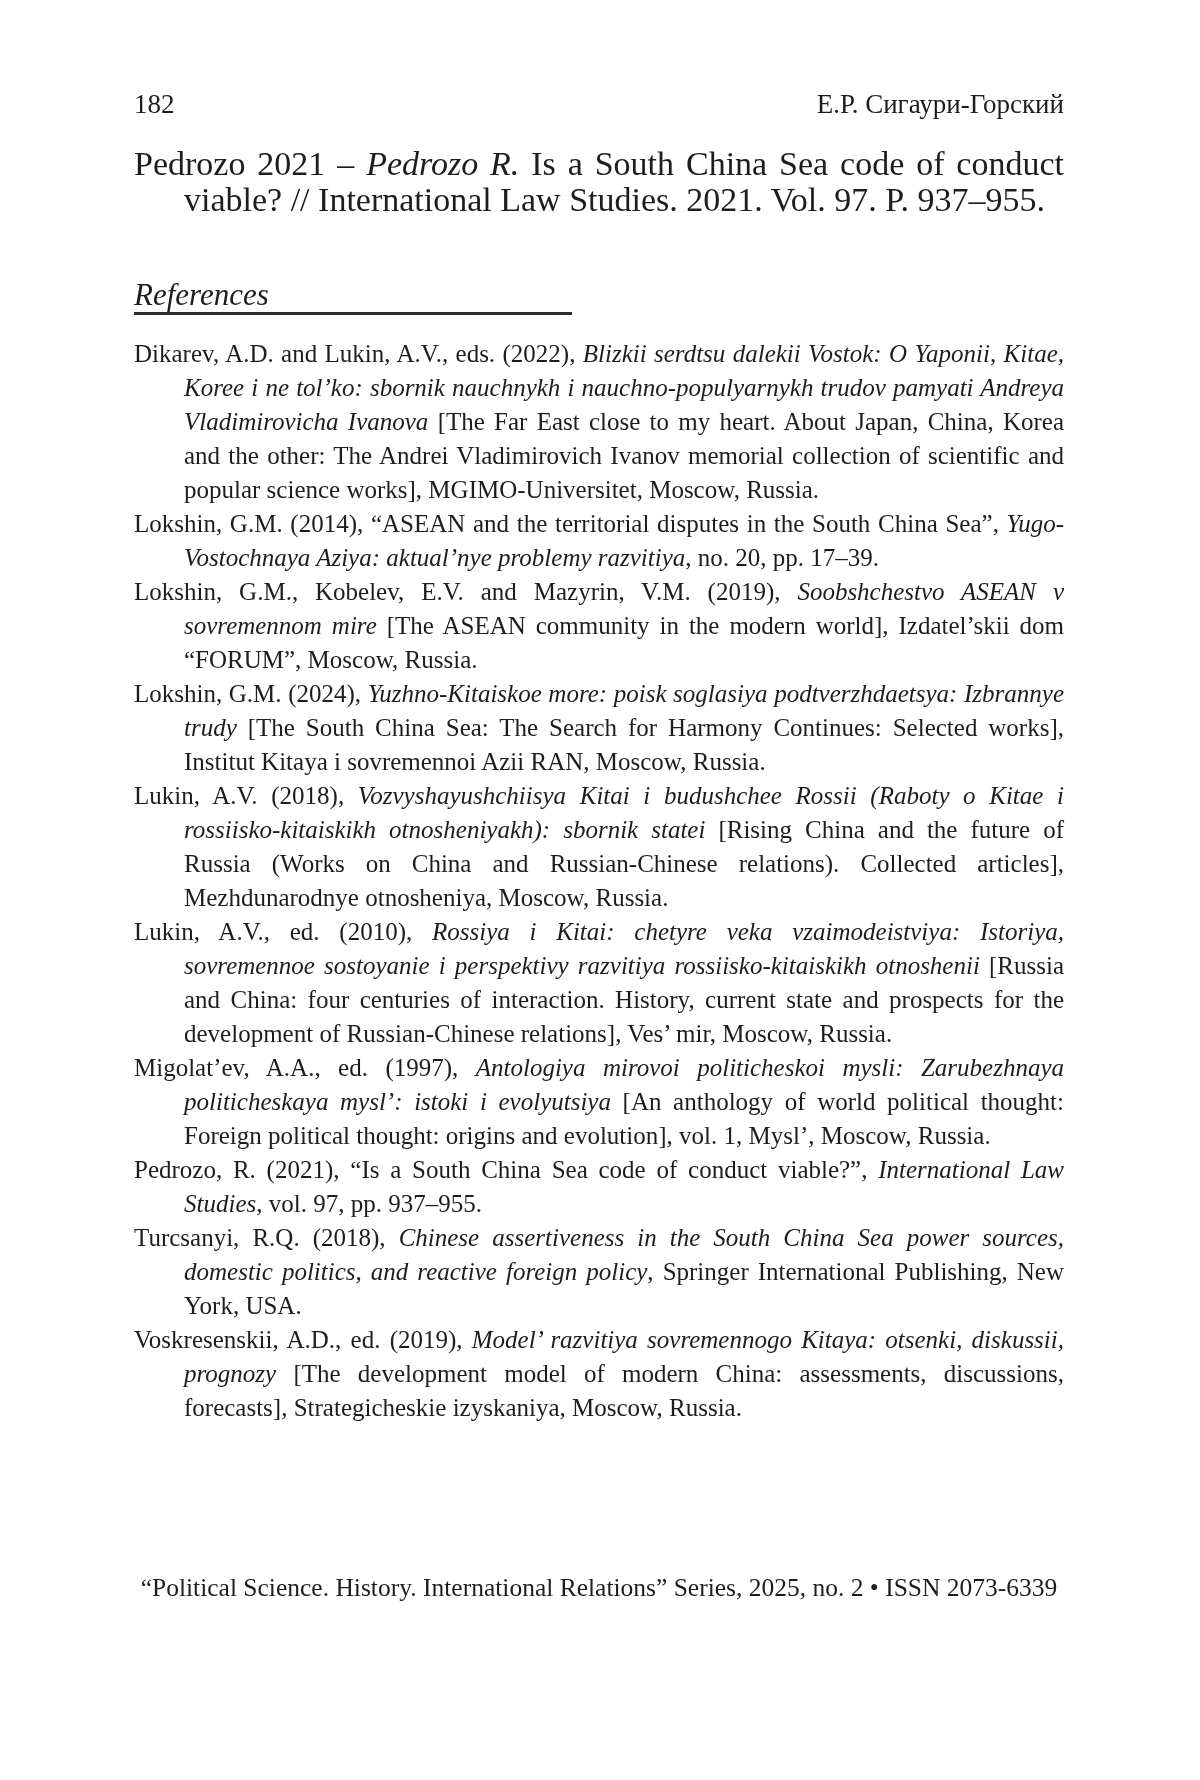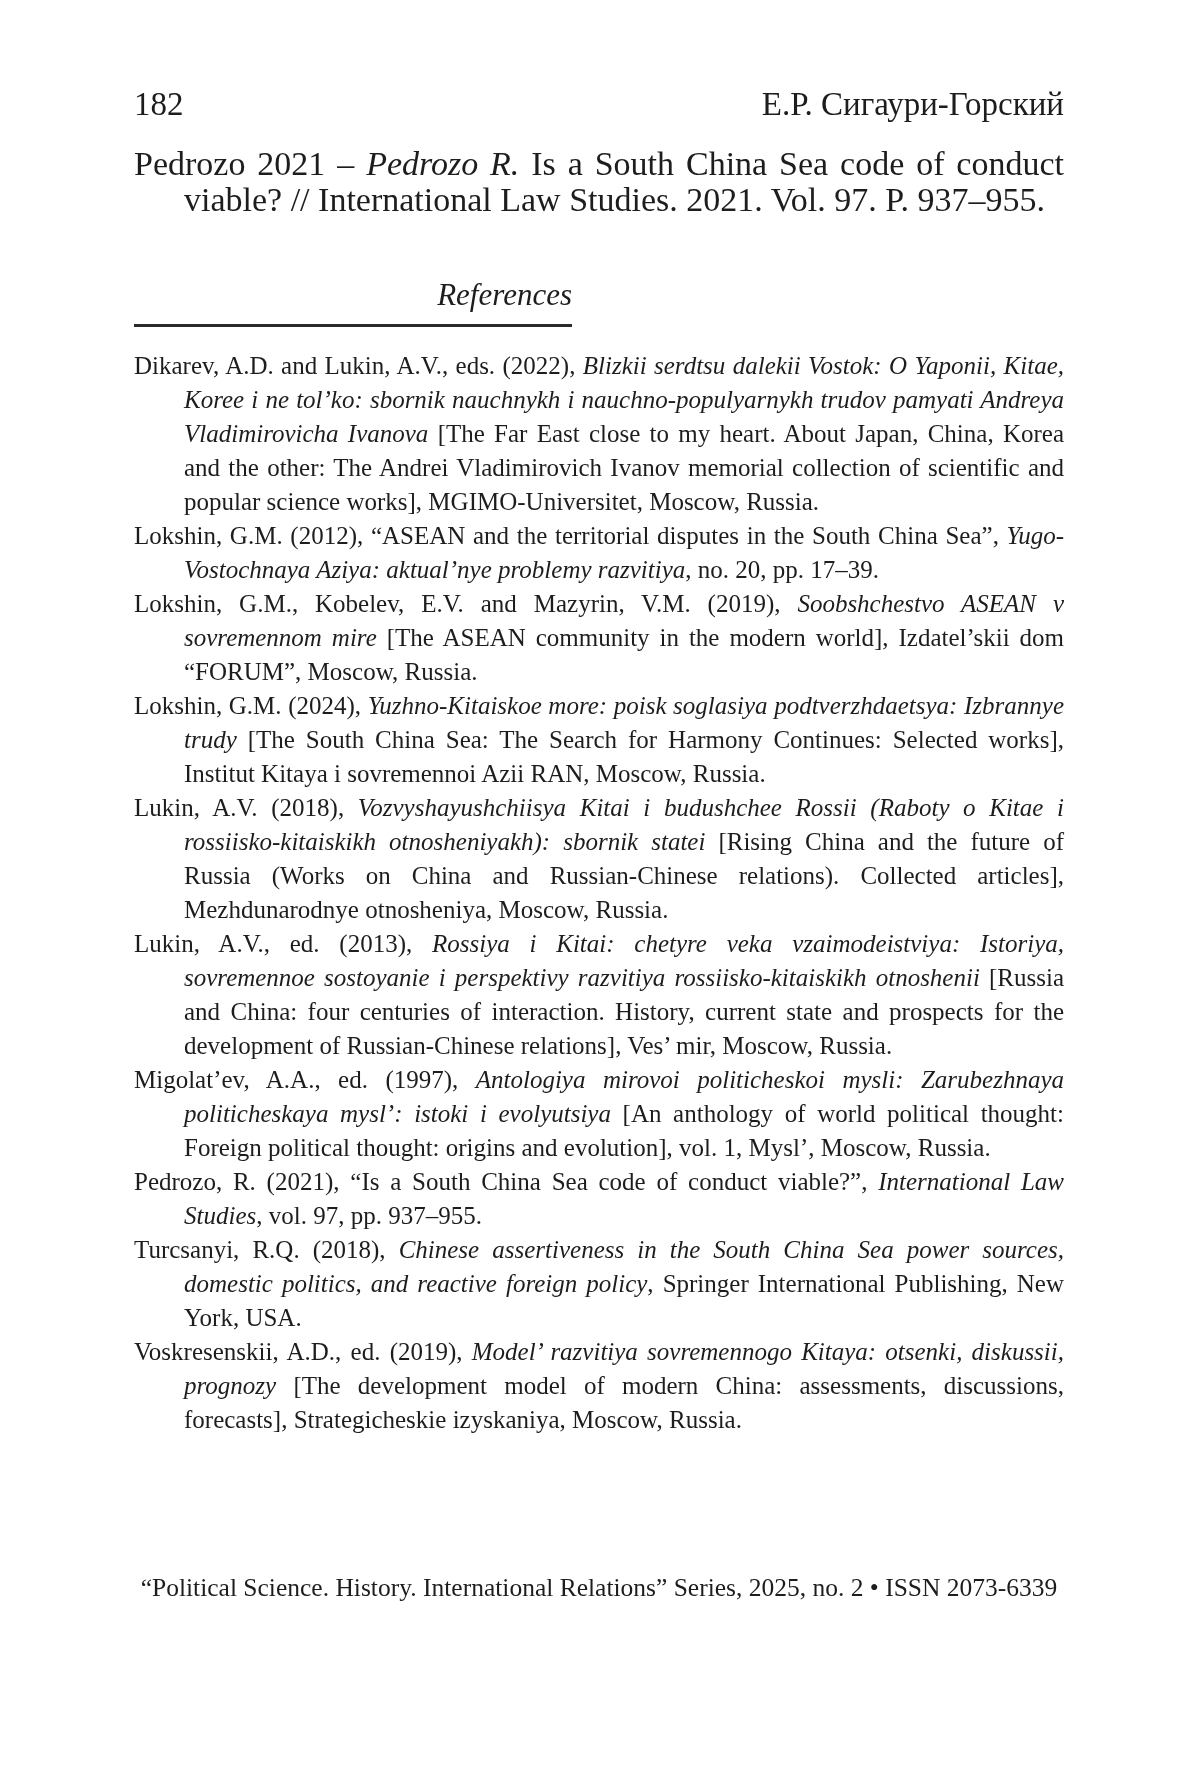--- a/index.html
+++ b/index.html
@@ -15,21 +15,21 @@
     background: #ffffff;
     color: #1d1d1d;
     font-family: "Liberation Serif", "DejaVu Serif", serif;
     padding: 88px 136px 0 134px;
     overflow: hidden;
   }
   .running-header {
     display: flex;
     justify-content: space-between;
     align-items: baseline;
-    font-size: 33px;
+    font-size: 27px;
     line-height: 32px;
     text-align: right;
   }
   .top-block {
     margin-top: 26px;
   }
   .entry {
     margin: 0;
     text-align: justify;
     padding-left: 50px;
@@ -39,23 +39,21 @@
     font-size: 34px;
     line-height: 36px;
   }
   .references-heading {
     margin: 60px 0 0 0;
     font-size: 31px;
     font-weight: normal;
     font-style: italic;
     line-height: 34px;
     width: 438px;
-    padding-bottom: 12px;
     border-bottom: 3px solid #2b2b2b;
-    text-align: right;
   }
   .ref-list {
     margin-top: 22px;
   }
   .ref-list .entry {
     font-size: 25px;
     line-height: 34px;
   }
   em { font-style: italic; }
   .page-footer {
@@ -79,25 +77,25 @@
   </div>
 
   <div class="top-block">
       <p class="entry"><span>Pedrozo 2021 – </span><em>Pedrozo R.</em><span> Is a South China Sea code of conduct viable? // International Law Studies. 2021. Vol. 97. P. 937–955.</span></p>
     </div>
 
   <h2 class="references-heading">References</h2>
 
   <div class="ref-list">
       <p class="entry"><span>Dikarev, A.D. and Lukin, A.V., eds. (2022), </span><em>Blizkii serdtsu dalekii Vostok: O Yaponii, Kitae, Koree i ne tol’ko: sbornik nauchnykh i nauchno-populyarnykh trudov pamyati Andreya Vladimirovicha Ivanova</em><span> [The Far East close to my heart. About Japan, China, Korea and the other: The Andrei Vladimirovich Ivanov memorial collection of scientific and popular science works], MGIMO-Universitet, Moscow, Russia.</span></p>
-      <p class="entry"><span>Lokshin, G.M. (2012), “ASEAN and the territorial disputes in the South China Sea”, </span><em>Yugo-Vostochnaya Aziya: aktual’nye problemy razvitiya</em><span>, no. 20, pp. 17–39.</span></p>
+      <p class="entry"><span>Lokshin, G.M. (2014), “ASEAN and the territorial disputes in the South China Sea”, </span><em>Yugo-Vostochnaya Aziya: aktual’nye problemy razvitiya</em><span>, no. 20, pp. 17–39.</span></p>
       <p class="entry"><span>Lokshin, G.M., Kobelev, E.V. and Mazyrin, V.M. (2019), </span><em>Soobshchestvo ASEAN v sovremennom mire</em><span> [The ASEAN community in the modern world], Izdatel’skii dom “FORUM”, Moscow, Russia.</span></p>
       <p class="entry"><span>Lokshin, G.M. (2024), </span><em>Yuzhno-Kitaiskoe more: poisk soglasiya podtverzhdaetsya: Izbrannye trudy</em><span> [The South China Sea: The Search for Harmony Continues: Selected works], Institut Kitaya i sovremennoi Azii RAN, Moscow, Russia.</span></p>
       <p class="entry"><span>Lukin, A.V. (2018), </span><em>Vozvyshayushchiisya Kitai i budushchee Rossii (Raboty o Kitae i rossiisko-kitaiskikh otnosheniyakh): sbornik statei</em><span> [Rising China and the future of Russia (Works on China and Russian-Chinese relations). Collected articles], Mezhdunarodnye otnosheniya, Moscow, Russia.</span></p>
-      <p class="entry"><span>Lukin, A.V., ed. (2013), </span><em>Rossiya i Kitai: chetyre veka vzaimodeistviya: Istoriya, sovremennoe sostoyanie i perspektivy razvitiya rossiisko-kitaiskikh otnoshenii</em><span> [Russia and China: four centuries of interaction. History, current state and prospects for the development of Russian-Chinese relations], Ves’ mir, Moscow, Russia.</span></p>
+      <p class="entry"><span>Lukin, A.V., ed. (2010), </span><em>Rossiya i Kitai: chetyre veka vzaimodeistviya: Istoriya, sovremennoe sostoyanie i perspektivy razvitiya rossiisko-kitaiskikh otnoshenii</em><span> [Russia and China: four centuries of interaction. History, current state and prospects for the development of Russian-Chinese relations], Ves’ mir, Moscow, Russia.</span></p>
       <p class="entry"><span>Migolat’ev, A.A., ed. (1997), </span><em>Antologiya mirovoi politicheskoi mysli: Zarubezhnaya politicheskaya mysl’: istoki i evolyutsiya</em><span> [An anthology of world political thought: Foreign political thought: origins and evolution], vol. 1, Mysl’, Moscow, Russia.</span></p>
       <p class="entry"><span>Pedrozo, R. (2021), “Is a South China Sea code of conduct viable?”, </span><em>International Law Studies</em><span>, vol. 97, pp. 937–955.</span></p>
       <p class="entry"><span>Turcsanyi, R.Q. (2018), </span><em>Chinese assertiveness in the South China Sea power sources, domestic politics, and reactive foreign policy</em><span>, Springer International Publishing, New York, USA.</span></p>
       <p class="entry"><span>Voskresenskii, A.D., ed. (2019), </span><em>Model’ razvitiya sovremennogo Kitaya: otsenki, diskussii, prognozy</em><span> [The development model of modern China: assessments, discussions, forecasts], Strategicheskie izyskaniya, Moscow, Russia.</span></p>
     </div>
 
   <div class="page-footer">“Political Science. History. International Relations” Series, 2025, no. 2 • ISSN 2073-6339</div>
 
 </div>
 

